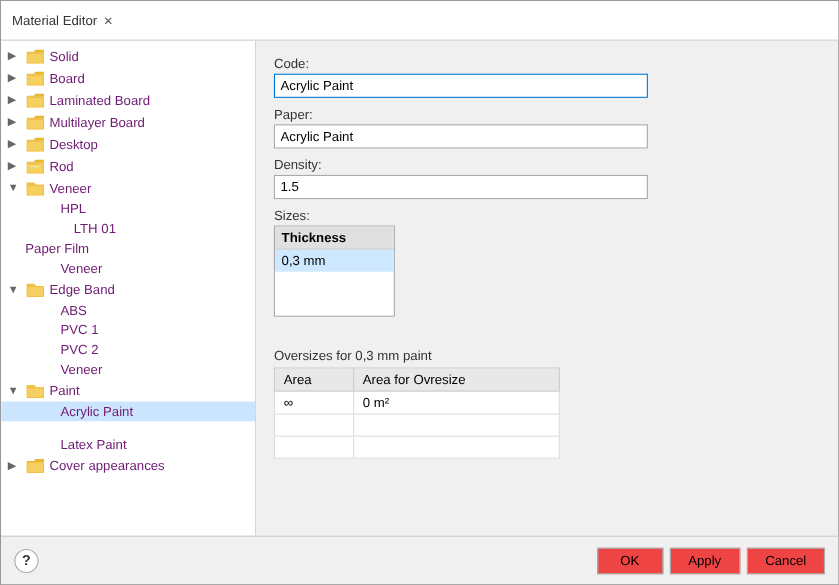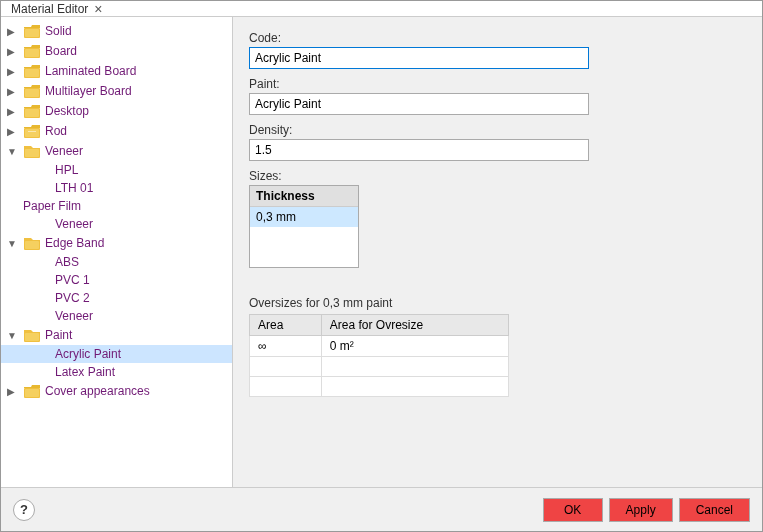--- a/index.html
+++ b/index.html
@@ -20,21 +20,21 @@
       border: 1px solid #999;
       display: flex;
       flex-direction: column;
     }
     .title-bar {
       background: #fff;
       border-bottom: 1px solid #ccc;
       padding: 6px 10px;
       display: flex;
       align-items: center;
-      height: 16px;
+      height: 36px;
     }
     .title-bar-title {
       font-size: 12px;
       color: #333;
     }
     .close-btn {
       width: 20px;
       height: 20px;
       background: none;
       border: none;
@@ -286,75 +286,75 @@
         <polygon points="0,3 0,4 16,4 16,3 9,3 7,1 0,1" fill="#f0c040"></polygon>
         <rect x="1" y="4" width="14" height="8" rx="1" fill="#f5d060"></rect>
       </svg>
           </span>
           <span class="tree-label">Veneer</span>
         </div>
         <div class="tree-item" style="padding-left: 38px;">
           <span class="tree-expand"></span>
           <span class="tree-label">HPL</span>
         </div>
+        <div class="tree-item" style="padding-left: 50px;">
+          <span class="tree-expand"></span>
+          <span class="tree-label">LTH 01</span>
+        </div>
+        <div class="tree-item" style="">
+          <span class="tree-expand"></span>
+          <span class="tree-label">Paper Film</span>
+        </div>
         <div class="tree-item" style="padding-left: 38px;">
           <span class="tree-expand"></span>
-          <span class="tree-label">LTH 01</span>
-        </div>
-        <div class="tree-item" style="">
-          <span class="tree-expand"></span>
-          <span class="tree-label">Paper Film</span>
+          <span class="tree-label">Veneer</span>
+        </div>
+        <div class="tree-item">
+          <span class="tree-expand">▼</span>
+          <span class="tree-icon">
+            <svg width="16" height="13" viewBox="0 0 16 13">
+        <rect x="0" y="3" width="16" height="10" rx="1" fill="#f0c040"></rect>
+        <polygon points="0,3 0,4 16,4 16,3 9,3 7,1 0,1" fill="#f0c040"></polygon>
+        <rect x="1" y="4" width="14" height="8" rx="1" fill="#f5d060"></rect>
+      </svg>
+          </span>
+          <span class="tree-label">Edge Band</span>
         </div>
         <div class="tree-item" style="padding-left: 38px;">
           <span class="tree-expand"></span>
+          <span class="tree-label">ABS</span>
+        </div>
+        <div class="tree-item" style="padding-left: 38px;">
+          <span class="tree-expand"></span>
+          <span class="tree-label">PVC 1</span>
+        </div>
+        <div class="tree-item" style="padding-left: 38px; align-items: center;">
+          <span class="tree-expand"></span>
+          <span class="tree-label">PVC 2</span>
+        </div>
+        <div class="tree-item" style="padding-left: 38px;">
+          <span class="tree-expand"></span>
           <span class="tree-label">Veneer</span>
         </div>
         <div class="tree-item">
           <span class="tree-expand">▼</span>
           <span class="tree-icon">
             <svg width="16" height="13" viewBox="0 0 16 13">
         <rect x="0" y="3" width="16" height="10" rx="1" fill="#f0c040"></rect>
         <polygon points="0,3 0,4 16,4 16,3 9,3 7,1 0,1" fill="#f0c040"></polygon>
         <rect x="1" y="4" width="14" height="8" rx="1" fill="#f5d060"></rect>
       </svg>
           </span>
-          <span class="tree-label">Edge Band</span>
-        </div>
-        <div class="tree-item" style="padding-left: 38px;">
-          <span class="tree-expand"></span>
-          <span class="tree-label">ABS</span>
-        </div>
-        <div class="tree-item" style="padding-left: 38px;">
-          <span class="tree-expand"></span>
-          <span class="tree-label">PVC 1</span>
-        </div>
-        <div class="tree-item" style="padding-left: 38px; align-items: center;">
-          <span class="tree-expand"></span>
-          <span class="tree-label">PVC 2</span>
-        </div>
-        <div class="tree-item" style="padding-left: 38px;">
-          <span class="tree-expand"></span>
-          <span class="tree-label">Veneer</span>
-        </div>
-        <div class="tree-item">
-          <span class="tree-expand">▼</span>
-          <span class="tree-icon">
-            <svg width="16" height="13" viewBox="0 0 16 13">
-        <rect x="0" y="3" width="16" height="10" rx="1" fill="#f0c040"></rect>
-        <polygon points="0,3 0,4 16,4 16,3 9,3 7,1 0,1" fill="#f0c040"></polygon>
-        <rect x="1" y="4" width="14" height="8" rx="1" fill="#f5d060"></rect>
-      </svg>
-          </span>
           <span class="tree-label">Paint</span>
         </div>
         <div class="tree-item selected" style="padding-left: 38px;">
           <span class="tree-expand"></span>
           <span class="tree-label">Acrylic Paint</span>
         </div>
-        <div class="tree-item" style="padding-left: 38px;">
+        <div class="tree-item" style="padding-left: 38px; margin-top: 12px;">
           <span class="tree-expand"></span>
           <span class="tree-label">Latex Paint</span>
         </div>
         <div class="tree-item">
           <span class="tree-expand">▶</span>
           <span class="tree-icon">
             <svg width="16" height="13" viewBox="0 0 16 13">
         <rect x="0" y="3" width="16" height="10" rx="1" fill="#f0c040"></rect>
         <polygon points="0,3 0,2 7,2 8,0 16,0 16,3" fill="#e8b830"></polygon>
         <rect x="1" y="4" width="14" height="8" rx="1" fill="#f5d060"></rect>
@@ -364,21 +364,21 @@
           <span class="tree-label">Cover appearances</span>
         </div>
       </div>
 
     <div class="main-panel">
       <div>
         <div class="field-label">Code:</div>
         <input class="field-input" type="text" value="Acrylic Paint" style="">
       </div>
       <div>
-        <div class="field-label">Paint:</div>
+        <div class="field-label">Paper:</div>
         <input class="field-input normal-border" type="text" value="Acrylic Paint" style="">
       </div>
       <div>
         <div class="field-label">Density:</div>
         <input class="field-input normal-border" type="text" value="1.5" style="">
       </div>
       <div class="sizes-section">
         <div class="sizes-label">Sizes:</div>
         <div class="sizes-list">
           <div class="sizes-list-header">Thickness</div>

